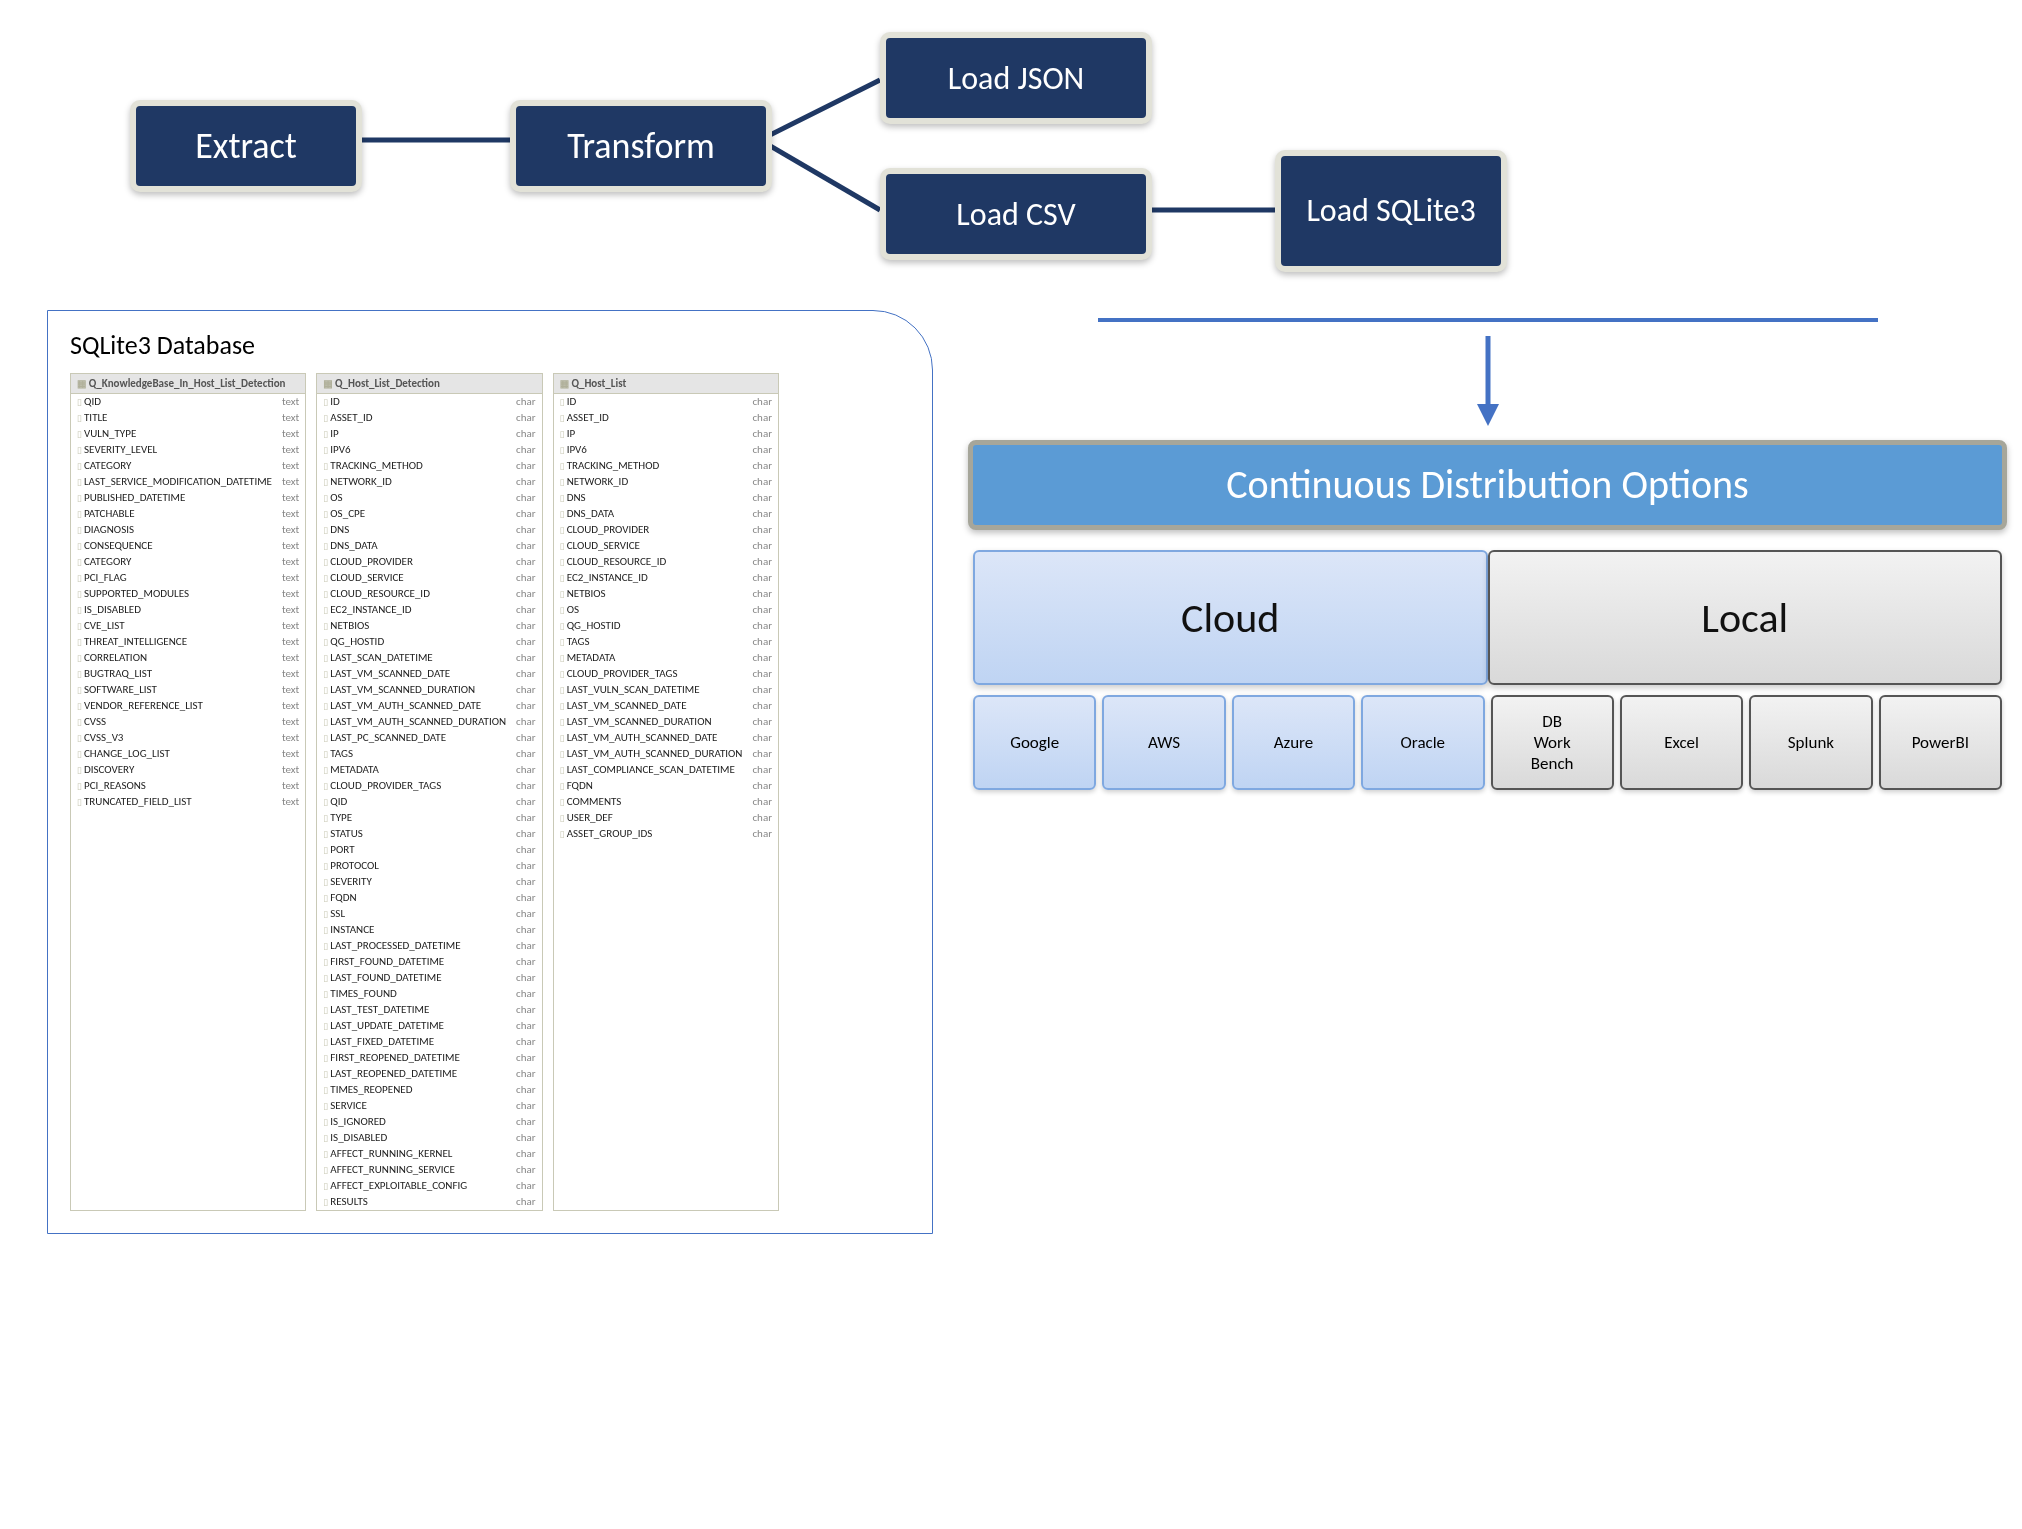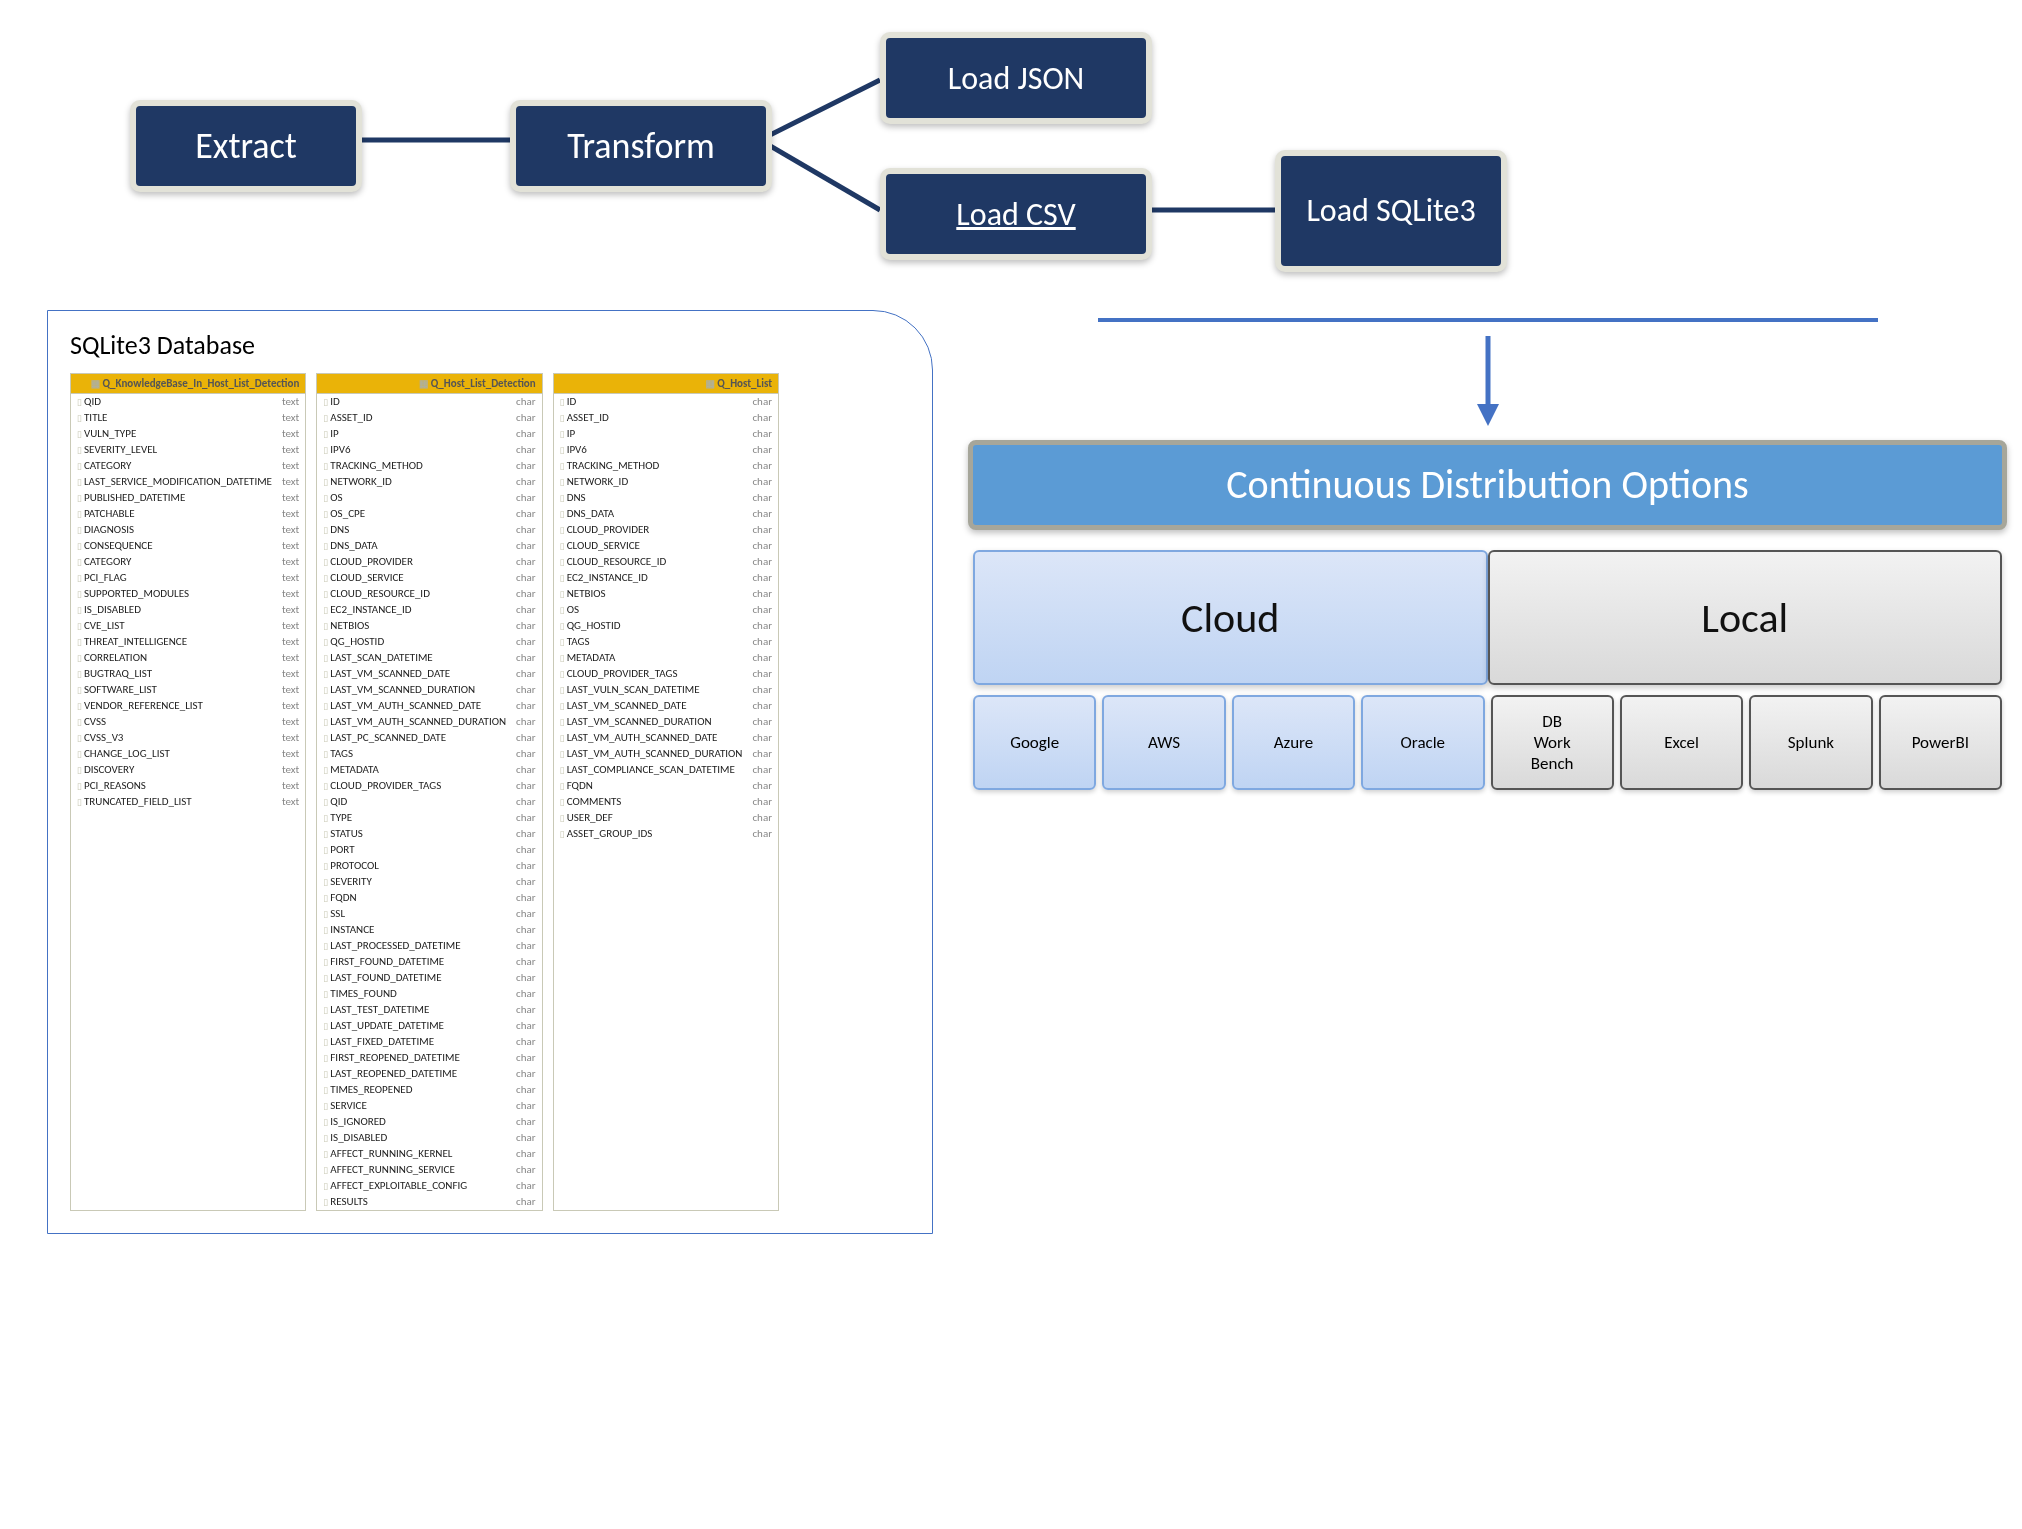--- a/index.html
+++ b/index.html
@@ -20,22 +20,22 @@
   .db-panel{
     border:1.5px solid #4472C4;border-radius:0 60px 0 0;
     padding:18px 22px 22px 22px;
     width:840px;
     margin-left:27px;
   }
   .db-title{font-size:26px;margin-bottom:12px;}
   .tables{display:flex;gap:10px;}
   .tbl{border:1px solid #C9C9B6;font-size:11px;}
   .tbl-head{
-    background:#eab308;border-bottom:1px solid #C9C9B6;
-    text-align:right;padding:3px 6px;font-weight:600;color:#555;
+    background:#e5e5e5;border-bottom:1px solid #C9C9B6;
+    text-align:left;padding:3px 6px;font-weight:600;color:#555;
   }
   .tbl-head::before{content:"▦ ";color:#B0B09A;font-size:10px;}
   .tbl-row{display:flex;justify-content:space-between;gap:10px;padding:0 6px;line-height:16px;}
   .tbl-row .fname{color:#222;}
   .tbl-row .fname::before{content:"▯ ";color:#C9C9B6;font-size:9px;}
   .tbl-row .ftype{color:#888;}
   .tbl0 .tbl-row:first-of-type{background:#FFF8DC;}
   .right-col{flex:1;display:flex;flex-direction:column;align-items:center;width:780px;}
   .arrow-down{margin:6px 0 14px 0;}
   .cdo-box{
@@ -65,21 +65,21 @@
     <line x1="740" y1="120" x2="860" y2="190" stroke="#1F3864" stroke-width="5"></line>
     <line x1="1120" y1="190" x2="1255" y2="190" stroke="#1F3864" stroke-width="5"></line>
   </svg>
 
   <div class="flow-box" style="left:110px;top:80px;width:220px;height:80px;">Extract</div>
 
   <div class="flow-box" style="left:490px;top:80px;width:250px;height:80px;">Transform</div>
 
   <div class="flow-box small" style="left:860px;top:12px;width:260px;height:80px;">Load JSON</div>
 
-  <div class="flow-box small" style="left:860px;top:148px;width:260px;height:80px;text-decoration:underline;">Load CSV</div>
+  <div class="flow-box small" style="left:860px;top:148px;width:260px;height:80px;">Load CSV</div>
 
   <div class="flow-box small" style="left:1255px;top:130px;width:220px;height:110px;line-height:1.1;">Load SQLite3</div>
 </div>
 
 <div class="lower">
 
   <div class="db-panel">
     <div class="db-title">SQLite3 Database</div>
     <div class="tables" id="tables">
         <div class="tbl tbl0">

